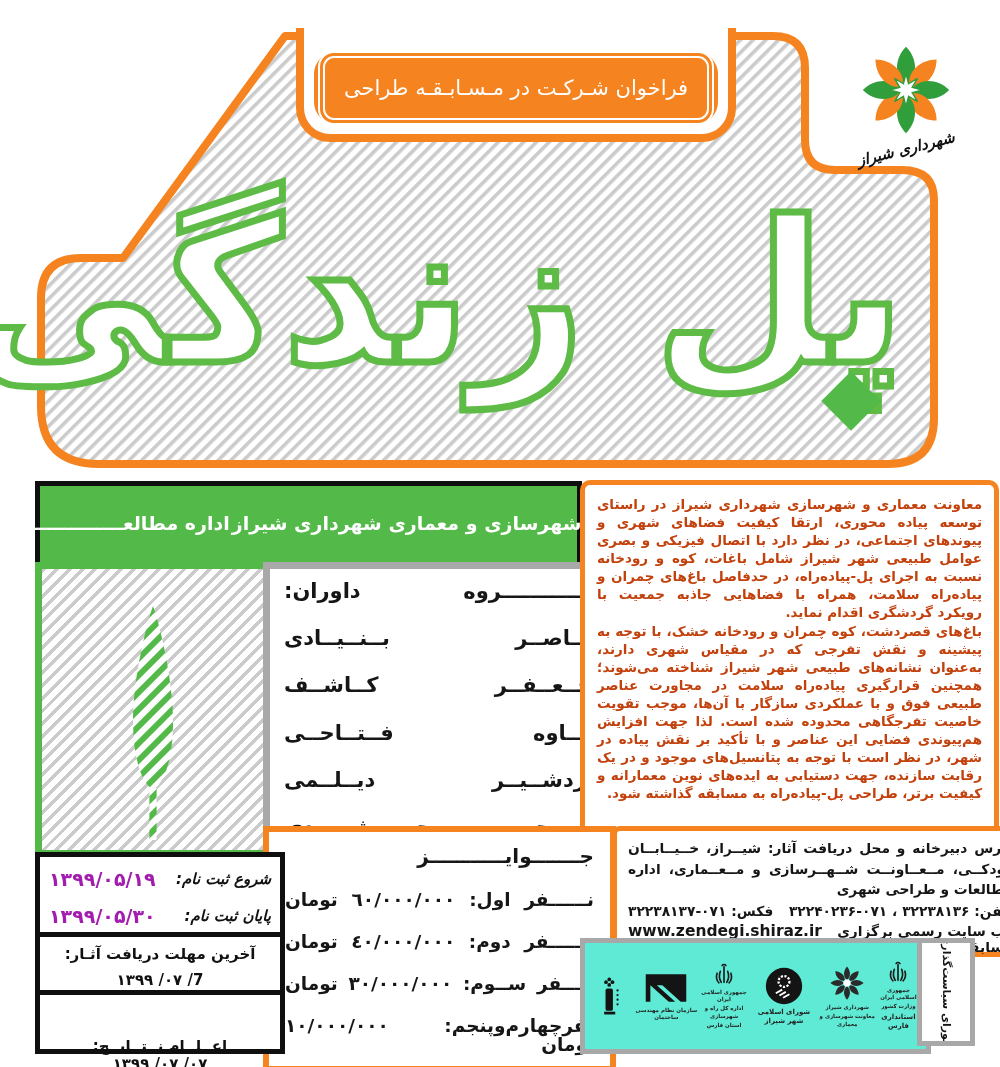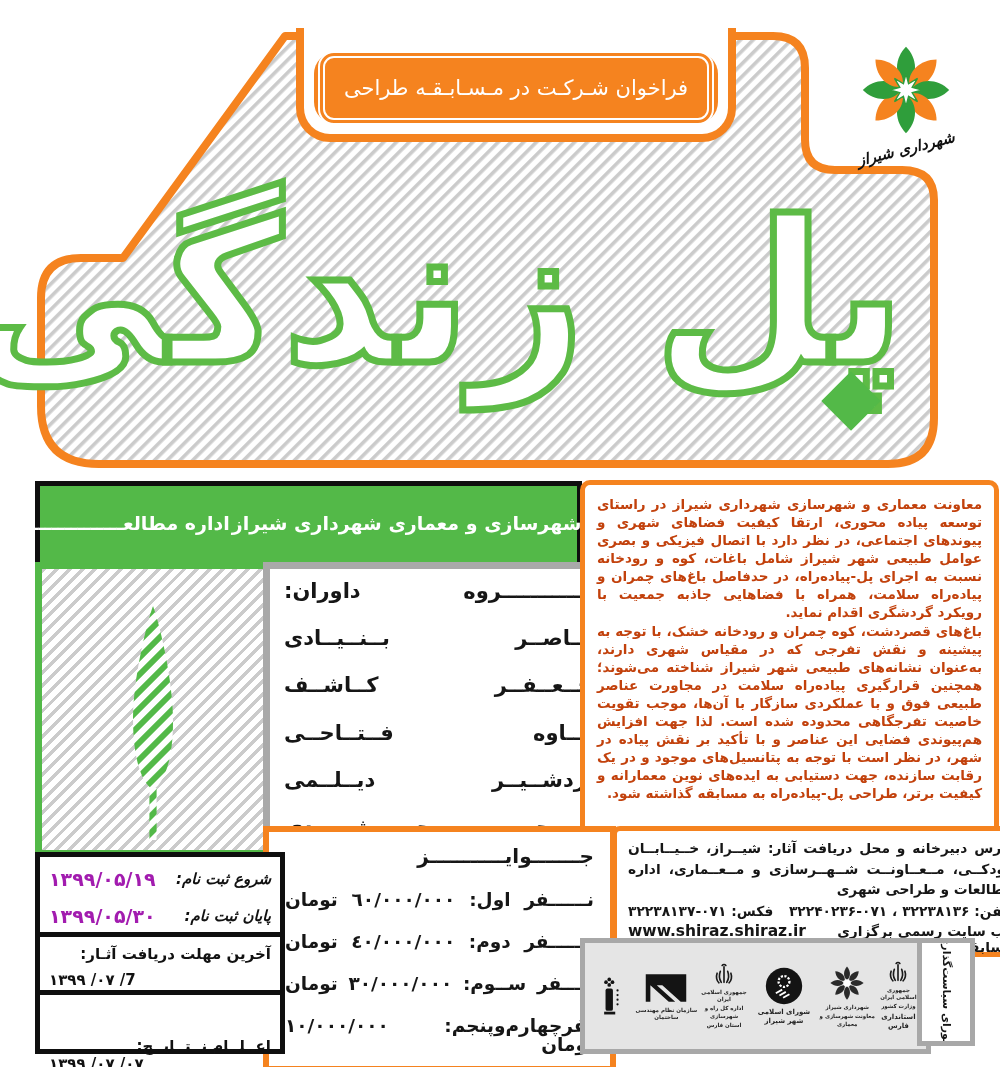--- a/index.html
+++ b/index.html
@@ -53,34 +53,34 @@
   .prize-head{font-size:20px;font-weight:bold;text-align:justify;text-align-last:justify;color:#161616;}
   .prize-row{font-size:18.5px;font-weight:bold;color:#161616;text-align:justify;text-align-last:justify;line-height:1;}
   .num{direction:ltr;unicode-bidi:embed;}
 
   
   .date-box{left:35px;width:222px;border:5px solid #0f0f0f;background:#fff;padding:4px 9px;
             display:flex;flex-direction:column;justify-content:space-around;}
   .d-row{display:flex;justify-content:space-between;align-items:center;}
   .d-label{font-size:15px;font-weight:bold;color:#111;font-style:italic;}
   .d-val{font-size:19px;font-weight:bold;color:#a21caf;}
-  .d-center{font-weight:bold;color:#111;}
+  .d-center{text-align:center;font-weight:bold;color:#111;}
   .d-spread{letter-spacing:5px;direction:ltr;unicode-bidi:embed;font-size:15px;}
 
   
   .contact-box{left:612px;top:826px;width:385px;height:107px;border:5px solid #F5831F;border-radius:8px;
                background:#fff;padding:7px 11px;}
   .contact-box .addr{font-size:13.8px;font-weight:bold;color:#161616;text-align:justify;line-height:1.5;margin:0;}
   .c-row{display:flex;justify-content:space-between;align-items:baseline;font-size:13.8px;font-weight:bold;
          color:#161616;margin-top:3px;}
   .c-strong{font-weight:bold;}
   .site{font-size:15.5px;font-weight:bold;direction:ltr;unicode-bidi:embed;}
 
   
-  .logos-box{left:580px;top:938px;width:331px;height:98px;border:5px solid #A8A8A8;background:#e5e5e5;
+  .logos-box{left:580px;top:938px;width:331px;height:98px;border:5px solid #A8A8A8;background:#5eead4;
              padding:4px 5px;display:flex;justify-content:space-between;align-items:center;}
   .f-logo{display:flex;flex-direction:column;align-items:center;justify-content:center;gap:2px;min-width:44px;}
   .cap{font-size:5.5px;line-height:1.3;font-weight:bold;color:#222;text-align:center;display:block;}
   .cap.big{font-size:7px;}
   .council-strip{left:917px;top:938px;width:48px;height:98px;border:5px solid #A8A8A8;background:#fff;
                  display:flex;align-items:center;justify-content:center;overflow:hidden;}
   .v-text{transform:rotate(90deg);white-space:nowrap;font-size:11px;font-weight:bold;color:#161616;}
 </style>
 </head>
 <body>
@@ -216,21 +216,21 @@
         <span class="c-strong">تلفن:</span>
         <span>۳۲۲۳۸۱۳۶ ، ۰۷۱-۳۲۲۴۰۲۳۶</span>
       </span>
       <span>
         <span class="c-strong">فکس:</span>
         <span>۰۷۱-۳۲۲۳۸۱۳۷</span>
       </span>
     </div>
     <div class="c-row">
       <span class="c-strong">وب سایت رسمی برگزاری مسابقه</span>
-      <span class="site">www.shiraz.shiraz.ir</span>
+      <span class="site">www.zendegi.shiraz.ir</span>
     </div>
   </div>
 
   <div class="abs logos-box">
 
     <div class="f-logo">
       <svg width="22" height="24" viewBox="0 0 24 26">
         <g fill="none" stroke="#1a1a1a" stroke-width="1.8" stroke-linecap="round">
           <path d="M12 4 V21"></path>
             <path d="M8 9 C6.5 13 7 18 9 21"></path>

